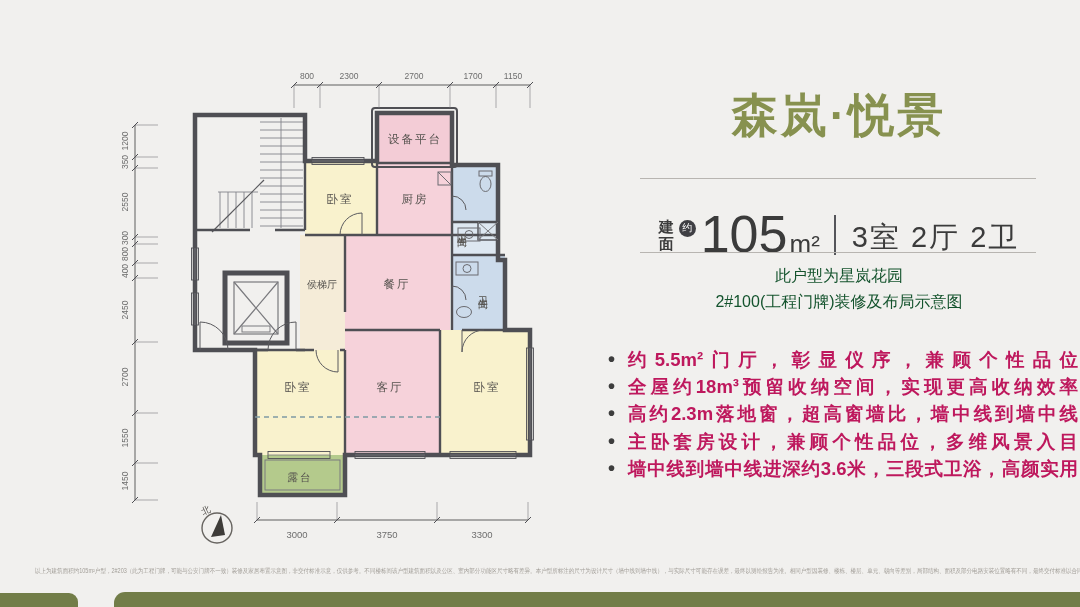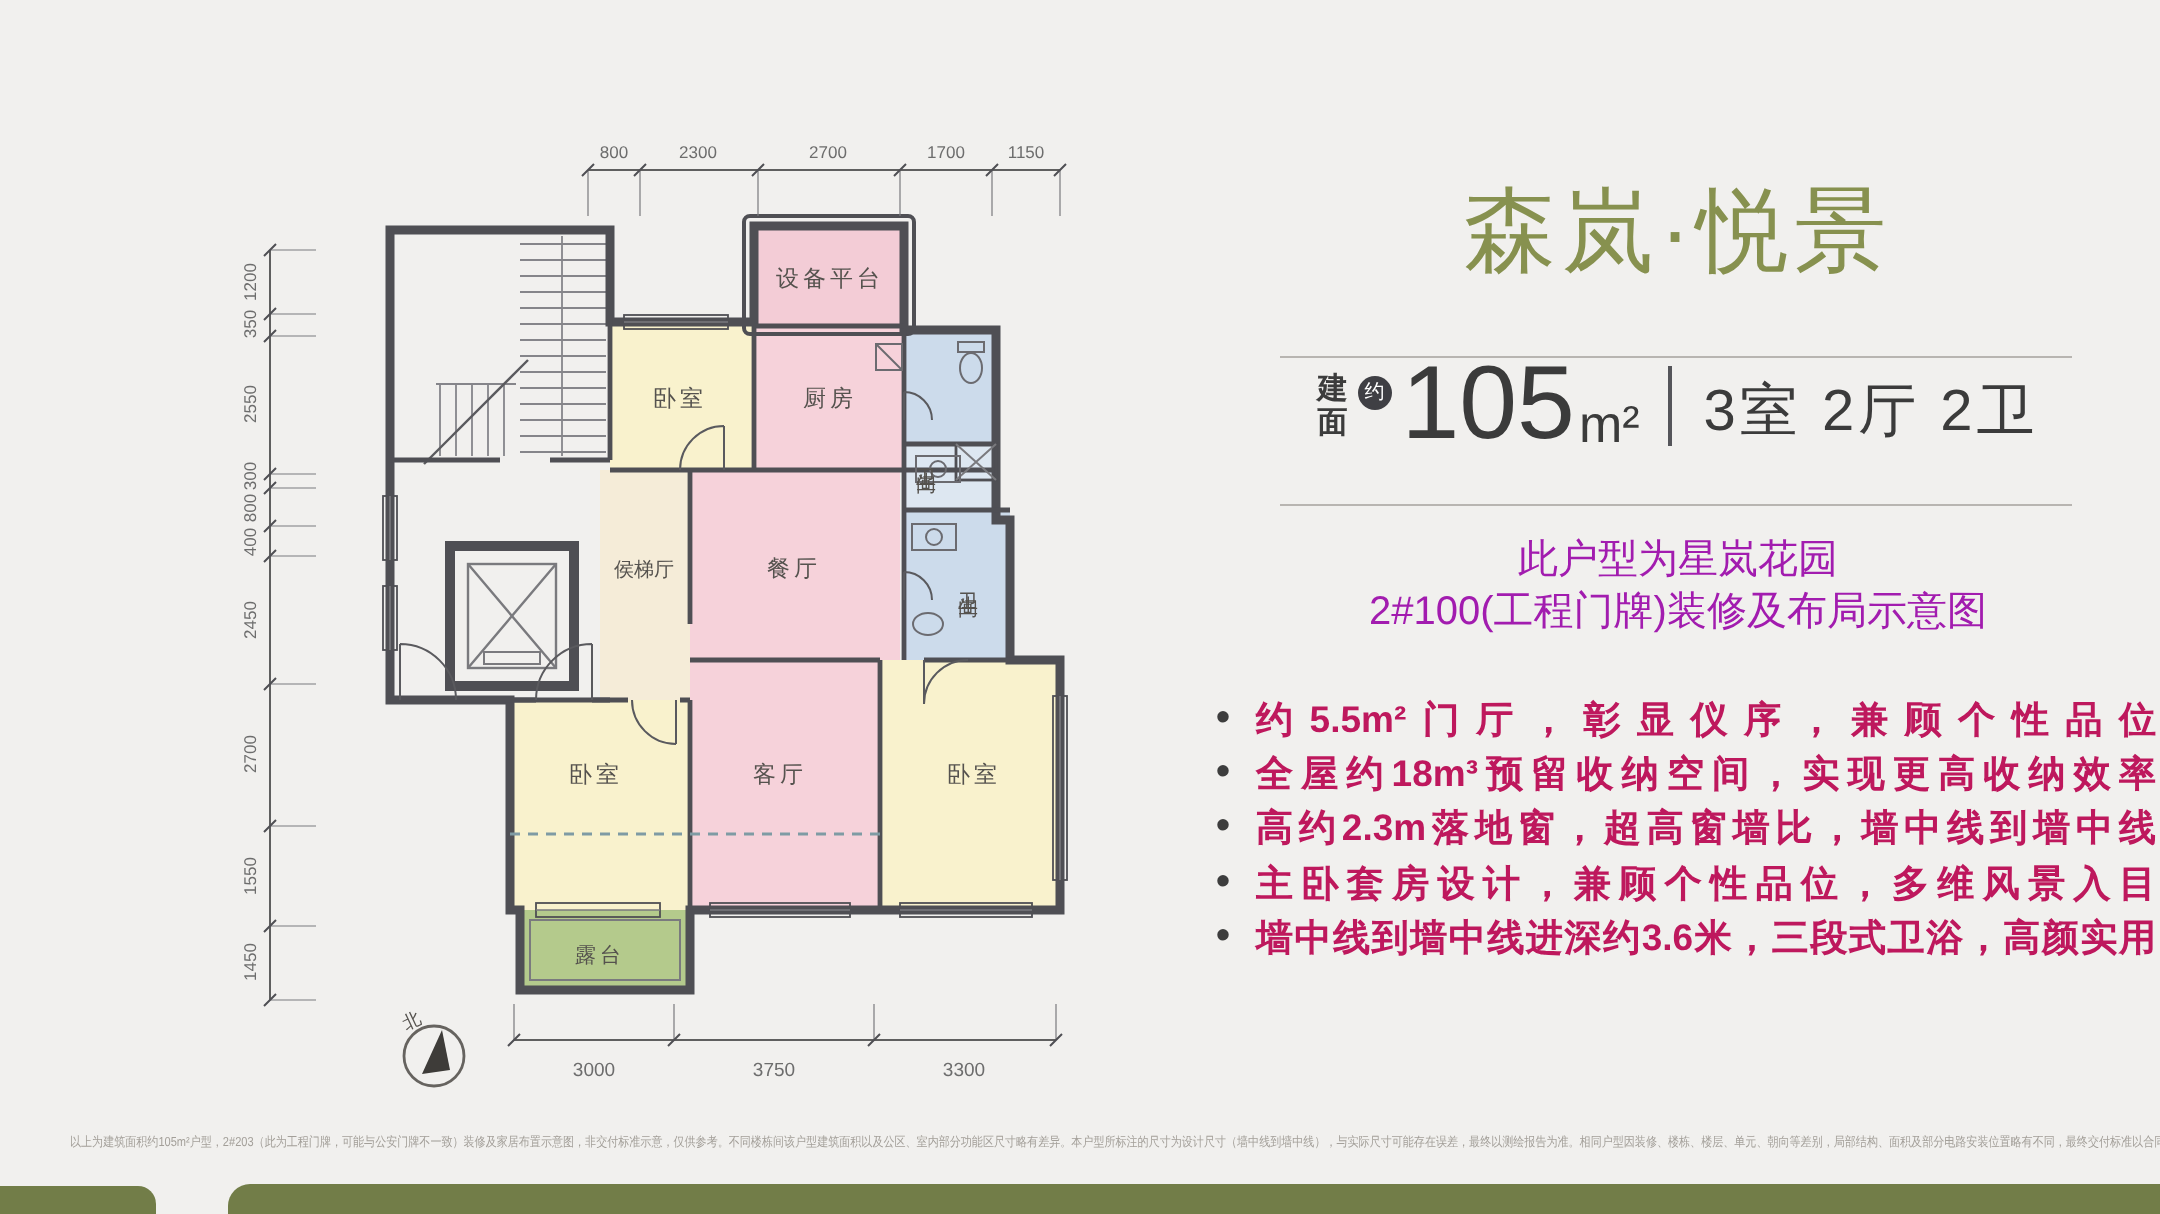--- a/index.html
+++ b/index.html
@@ -2,35 +2,35 @@
 <html><head>
 <meta charset="utf-8">
 <style>
   html,body{margin:0;padding:0;}
   body{font-family:"Liberation Sans", sans-serif;}
   .stage{position:relative;width:1080px;height:607px;background:#f1f0ee;overflow:hidden;}
 
   
   .panel{position:absolute;left:598px;top:88px;width:482px;height:420px;}
   .panel-title{position:absolute;top:0;left:0;width:100%;text-align:center;
-    font-size:46px;font-weight:400;color:#87914f;letter-spacing:3px;line-height:1.2;}
+    font-size:46px;font-weight:700;color:#87914f;letter-spacing:3px;line-height:1.2;}
   .hr{position:absolute;left:42px;right:44px;height:1px;background:#b8b5b1;}
   .hr1{top:90px;} .hr2{top:164px;}
-  .area-row{position:absolute;top:84px;left:0;width:100%;height:62px;
+  .area-row{position:absolute;top:116px;left:0;width:100%;height:62px;
     display:flex;justify-content:center;align-items:center;}
   .jianmian{width:17px;font-size:15px;font-weight:700;color:#3c3c3c;line-height:1.15;
     word-break:break-all;}
   .approx{width:17px;height:17px;border-radius:50%;background:#3f3f44;color:#fff;
     font-size:10px;display:flex;align-items:center;justify-content:center;
     margin:0 5px 14px 3px;align-self:center;}
   .area-value{font-size:52px;color:#3b3b3b;font-weight:400;line-height:.95;}
   .area-unit{font-size:26px;color:#3b3b3b;align-self:flex-end;padding-bottom:6px;margin-left:2px;text-align:center;}
   .area-div{width:2px;height:40px;background:#55555a;margin:0 16px 0 14px;}
   .area-layout{font-size:29px;color:#3b3b3b;letter-spacing:2px;padding-top:6px;text-align:center;}
-  .subtitle{position:absolute;width:100%;text-align:center;font-size:20px;color:#a21caf;}
+  .subtitle{position:absolute;width:100%;text-align:center;font-size:16px;color:#14532d;}
   .subtitle1{top:178px;} .subtitle2{top:204px;}
   .bullets{position:absolute;top:258px;left:10px;right:2px;}
   .bullet-row{display:flex;height:27.2px;}
   .bullet-marker{width:20px;font-size:20px;line-height:27.2px;color:#3d3d3d;font-weight:700;}
   .bullet-text{flex:1;font-size:18.5px;font-weight:700;color:#be185d;line-height:27.2px;
     text-align:justify;text-align-last:justify;}
 
   
   .disclaimer{position:absolute;left:35px;top:567px;width:1400px;font-size:6.5px;
     color:#a39f99;white-space:nowrap;transform:scaleX(.85);transform-origin:0 50%;}

